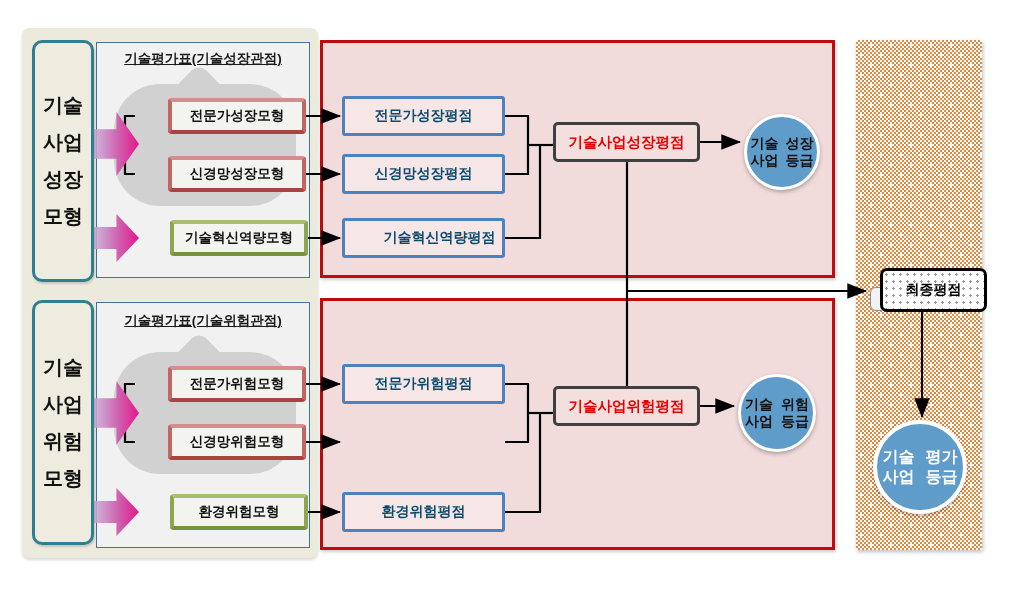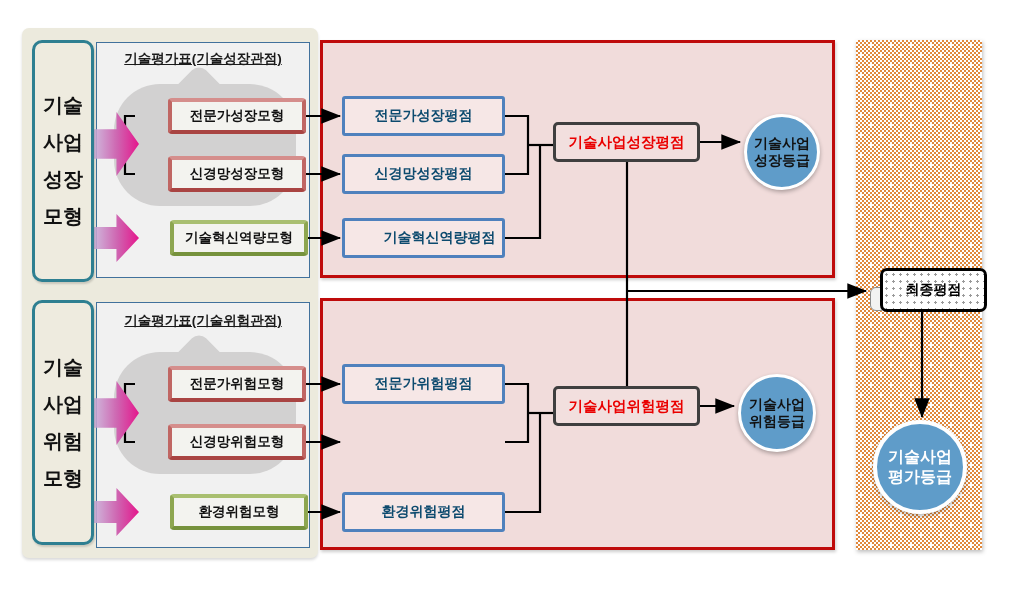--- a/index.html
+++ b/index.html
@@ -95,21 +95,21 @@
   .total-box{
     position:absolute;left:553px;width:147px;height:40px;z-index:3;box-sizing:border-box;
     border:3px solid #3f3f3f;border-radius:5px;background:#f2dfde;
     display:flex;align-items:center;justify-content:center;
     font-weight:bold;font-size:14.5px;color:#ea0000;
   }
   #total-growth{top:122px;} #total-risk{top:386px;}
   .grade-circle{
     position:absolute;z-index:3;border-radius:50%;background:#5f9cc9;
     border:3px solid #fff;box-shadow:0 2px 4px rgba(0,0,0,.3);box-sizing:border-box;
-    display:flex;flex-direction:column;align-items:center;justify-content:center;
+    display:flex;flex-direction:row;align-items:center;justify-content:center;
     font-weight:bold;font-size:14px;color:#111;line-height:1.25;text-align:center;
   }
   #circle-growth{left:744px;top:114px;width:76px;height:76px;}
   #circle-risk{left:738px;top:374px;width:78px;height:78px;}
   #circle-final{
     left:873px;top:420px;width:94px;height:94px;
     border-width:4px;color:#ffffff;font-size:16px;
   }
   .final-tab{
     position:absolute;width:16px;height:24px;top:287px;z-index:2;

